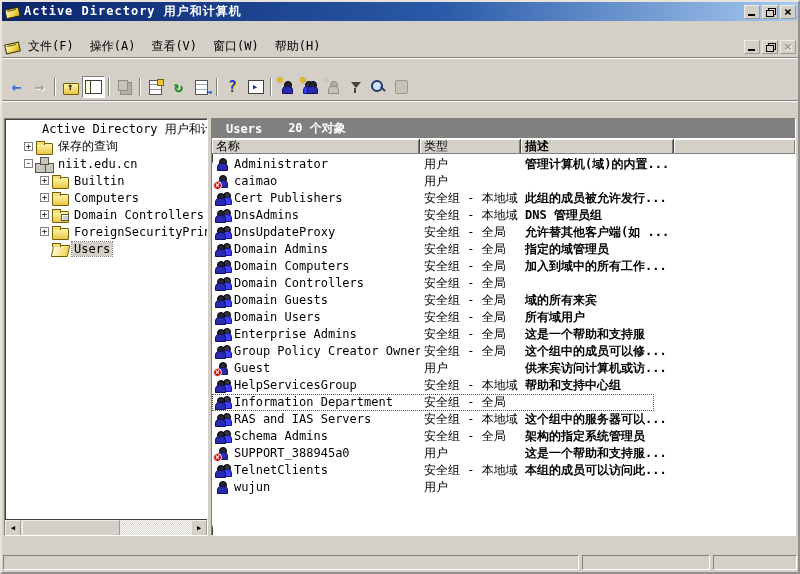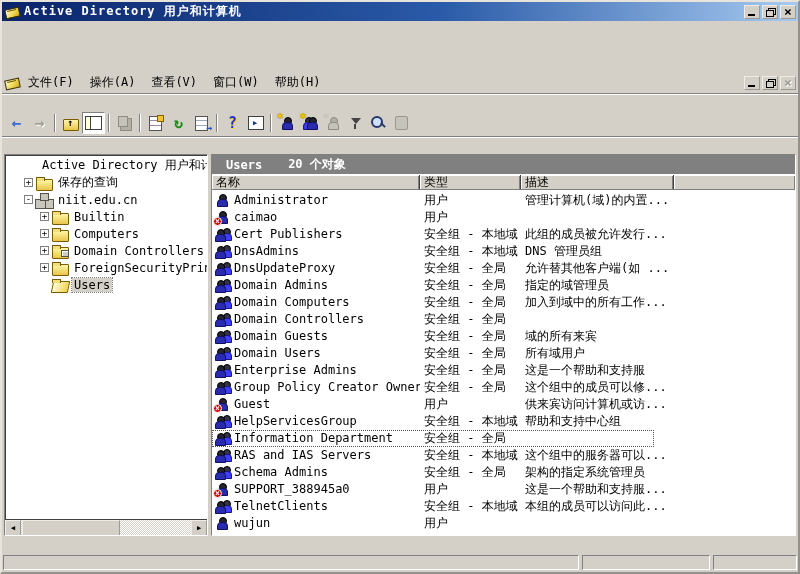--- a/index.html
+++ b/index.html
@@ -36,21 +36,21 @@
   .wbtn.cls.dis::before { color:#9e9b92; text-shadow:1px 1px 0 #fff; }
   
   .aduc-ic { width:16px; height:14px; position:relative; flex:none; }
   .aduc-ic::before { content:""; position:absolute; left:1px; top:3px; width:13px; height:8px;
     background: linear-gradient(135deg,#fffbd0,#f0d44a 60%,#c8a818); border:1px solid #3a3000;
     transform: rotate(-12deg); }
   .aduc-ic::after { content:""; position:absolute; left:3px; top:5px; width:9px; height:1px; background:#6a5a00; transform: rotate(-12deg); }
   
   .menubar {
     height: 21px; flex: none; display: flex; align-items: center;
-    border-bottom: 1px solid #808080; box-shadow: 0 1px 0 #fff; padding: 0 2px; margin-top: 36px;
+    border-bottom: 1px solid #808080; box-shadow: 0 1px 0 #fff; padding: 0 2px;
   }
   .menu-item { padding: 2px 8px 3px 8px; white-space: nowrap; }
   .menubar .spacer { flex: 1; }
   
   .toolbar {
     height: 27px; flex: none; display: flex; align-items: center;
     padding: 0 3px; border-bottom: 1px solid #808080; box-shadow: 0 1px 0 #fff;
   }
   .tsep { width: 2px; height: 18px; margin: 0 3px;
     border-left: 1px solid #808080; border-right: 1px solid #fff; }
@@ -129,22 +129,22 @@
   .sthumb { width: 98px; height: 16px; flex:none; background:#d4d0c8; border:1px outset #efece5; }
   .strack-l { width: 1px; } .strack { flex: 1; }
   
   .banner { height: 20px; flex:none; background: #808080; color: #fff; font-weight: bold;
     display: flex; align-items: center; padding-left: 14px; border-bottom: 1px solid #fff; }
   .banner .cnt { margin-left: 26px; }
   .lheader { height: 15px; flex:none; display: flex; background:#d4d0c8; border-bottom:1px solid #808080; }
   .hcell { background:#d4d0c8; border-right:1px solid #404040; padding: 0 4px; line-height: 14px;
     box-shadow: inset 1px 1px 0 #fff, inset -1px 0 0 #808080; white-space:nowrap; overflow:hidden; }
   .c-name { width: 208px; flex:none; } .c-type { width: 101px; flex:none; }
-  .c-desc { width: 153px; flex:none; } .c-fill { flex: 1; border-right:none; }
-  .lbody { flex: 1; background: #fff; overflow: hidden; padding-top: 2px; }
+  .c-desc { width: 153px; flex:none;font-weight:bold; } .c-fill { flex: 1; border-right:none; }
+  .lbody { flex: 1; background: #fff; overflow: hidden; padding-top: 2px; border-radius: 12px; }
   .lrow { height: 17px; display: flex; }
   .rowmain { width: 442px; display: flex; flex: none; }
   .lrow.focused .rowmain { outline: 1px dotted #555; outline-offset: -1px; }
   .cell { padding: 0 4px; line-height: 17px; white-space: nowrap; overflow: hidden; }
   .cell.cname { display: flex; align-items: center; gap: 3px; padding-left: 2px; }
   
   .rowicon { width: 17px; height: 15px; position: relative; flex: none; }
   .p { position:absolute; width:9px; height:13px; display:none; }
   .p::before { content:""; position:absolute; top:0; left:2px; width:6px; height:6px;
     background:#23232e; border:1px solid #000; border-radius:50%; }

